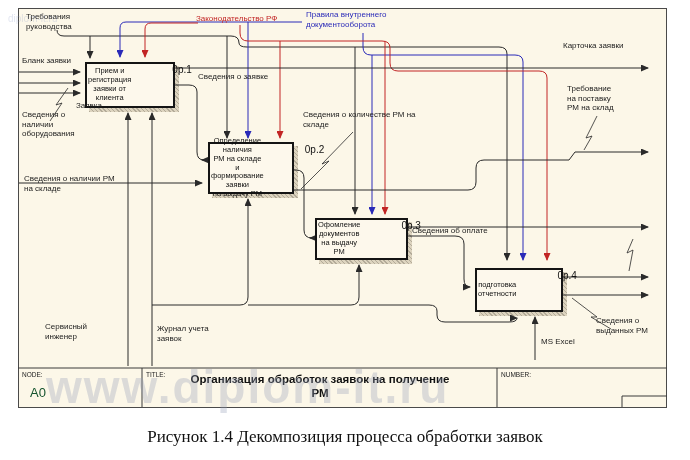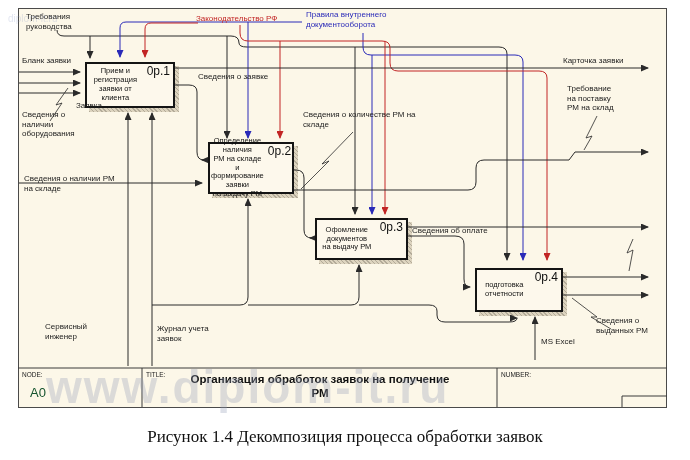--- a/index.html
+++ b/index.html
@@ -11,22 +11,22 @@
   .label{position:absolute;font-size:8px;line-height:1.2;color:#1c1c1c;white-space:pre-line;z-index:6;}
   .c{text-align:left;}
   .red{color:#c22525;}
   .blue{color:#2a2ab8;}
   .shadow{position:absolute;z-index:2;
           background:repeating-linear-gradient(45deg,#b3ab99 0 1px,#ddd4bf 1px 3px);}
   .abox{position:absolute;z-index:4;border:2px solid #141414;background:#fdf8ec;
         box-sizing:border-box;display:flex;flex-direction:row;}
   .abox .t{flex:1;display:flex;align-items:center;justify-content:center;text-align:center;
            font-size:7.5px;line-height:1.18;white-space:pre-line;color:#111;padding:1px;}
-  .abox .f{display:flex;justify-content:flex-end;font-size:12px;color:#111;
-           padding:0 3px 1px 3px;}
+  .abox .f{display:flex;justify-content:flex-end;font-size:10px;color:#111;
+           padding:0 3px 1px 3px;margin-left:37px;}
   .bar-label{position:absolute;font-size:6.5px;color:#222;z-index:6;}
   #node-value{position:absolute;left:30px;top:385px;font-size:13px;color:#14532d;z-index:6;}
   #bar-title{position:absolute;left:150px;top:372px;width:340px;text-align:center;
              font-size:11.5px;font-weight:bold;color:#111;line-height:1.25;z-index:6;white-space:pre-line;}
   #caption{position:absolute;left:0;top:427px;width:690px;text-align:center;
            font-family:"Liberation Serif",serif;font-size:17px;color:#101010;z-index:6;}
   #wm-main{position:absolute;left:46px;top:360px;width:600px;font-size:46px;font-weight:bold;
            letter-spacing:2px;color:rgba(150,160,185,0.32);z-index:8;pointer-events:none;
            font-family:"Liberation Sans",sans-serif;}
   #wm-corner{position:absolute;left:8px;top:13px;font-size:10px;color:rgba(140,155,200,0.25);
@@ -159,21 +159,21 @@
         <span>0р.</span>
         <span>4</span>
       </div>
   </div>
 
   <div class="label c" style="left:26px;top:12px;width:70px;">Требования
 руководства</div>
   <div class="label red" style="left:196px;top:14px;width:100px;">Законодательство РФ</div>
   <div class="label blue" style="left:306px;top:10px;width:115px;">Правила внутреннего
 документооборота</div>
-  <div class="label" style="left:563px;top:41px;width:80px;margin-top:15px;">Карточка заявки</div>
+  <div class="label" style="left:563px;top:41px;width:80px;">Карточка заявки</div>
   <div class="label" style="left:22px;top:56px;width:70px;">Бланк заявки</div>
   <div class="label" style="left:22px;top:110px;width:85px;">Сведения о
 наличии
 оборудования</div>
   <div class="label" style="left:76px;top:101px;width:40px;">Заявка</div>
   <div class="label" style="left:24px;top:174px;width:110px;">Сведения о наличии РМ
 на складе</div>
   <div class="label" style="left:198px;top:72px;width:110px;">Сведения о заявке</div>
   <div class="label" style="left:303px;top:110px;width:140px;">Сведения о количестве РМ на
 складе</div>

